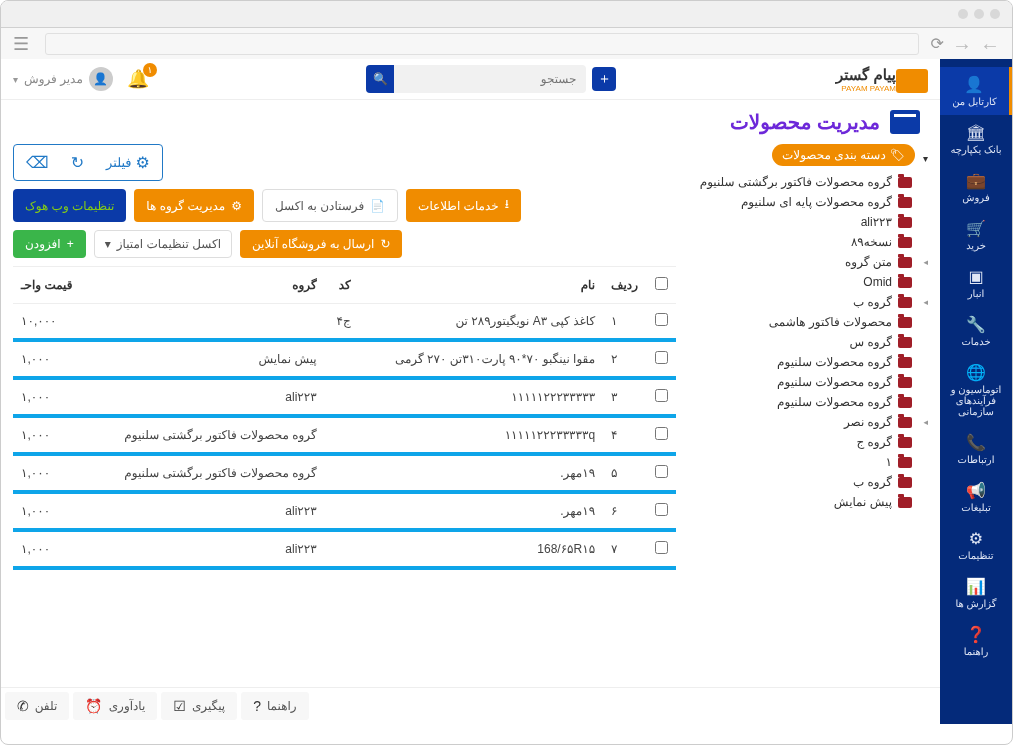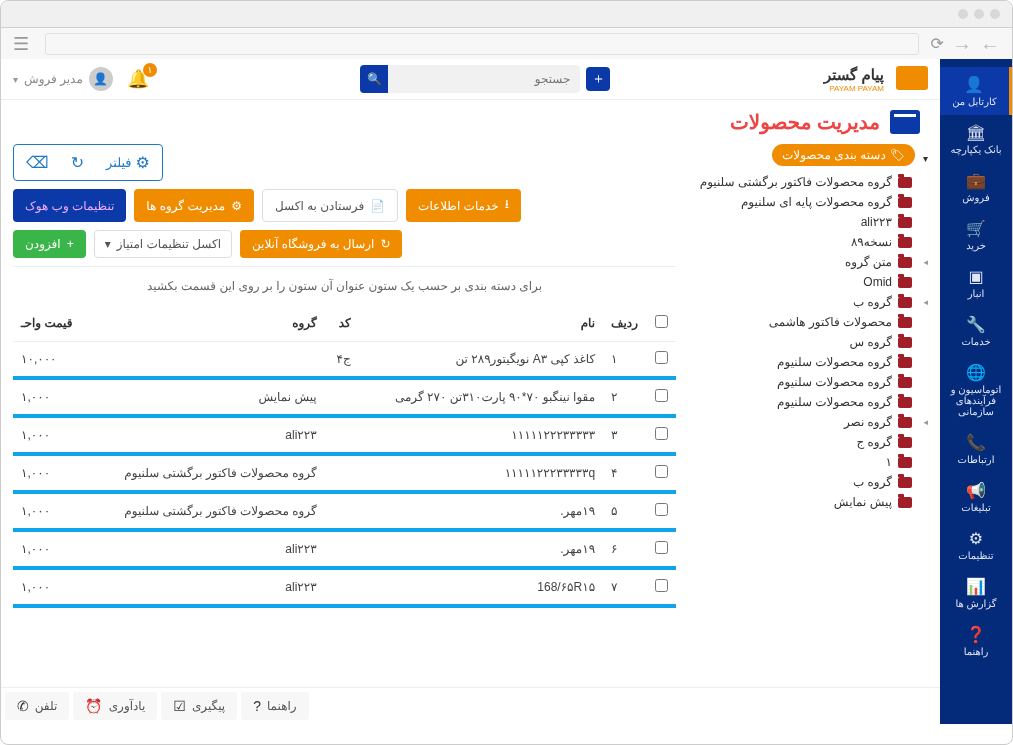--- a/index.html
+++ b/index.html
@@ -18,57 +18,57 @@
 .app { display: flex; height: calc(745px - 80px); }
 
 .sidebar { width: 72px; background: #042a7a; color: #fff; display: flex; flex-direction: column; align-items: center; padding-top: 8px; }
 .sidebar-item { width: 100%; text-align: center; padding: 8px 2px; font-size: 10px; cursor: pointer; color: #e0e6f5; }
 .sidebar-item.active { background: #0b3aa8; border-right: 3px solid #f08c00; }
 .sidebar-icon { display: block; font-size: 16px; margin-bottom: 2px; }
 
 .main { flex: 1; display: flex; flex-direction: column; overflow: hidden; }
 
 .topbar { display: flex; align-items: center; padding: 6px 12px; background: #fff; border-bottom: 1px solid #eee; }
-.logo { display: flex; align-items: flex-start; gap: 12px; margin-left: 18px; }
+.logo { display: flex; align-items: flex-end; gap: 0; margin-left: 18px; }
 .logo-mark { width: 32px; height: 24px; background: #f08c00; border-radius: 3px; position: relative; }
 .logo-text { font-size: 15px; font-weight: bold; color: #333; }
 .logo-sub { font-size: 8px; color: #f08c00; }
 .spacer { flex: 1; }
 .add-btn { width: 24px; height: 24px; background: #0b3aa8; color: #fff; border-radius: 4px; display: flex; align-items: center; justify-content: center; font-size: 14px; cursor: pointer; margin-left: 6px; }
 .search-box { display: flex; align-items: center; background: #f1f1f1; border-radius: 4px; height: 28px; width: 220px; margin-left: 12px; }
 .search-btn { width: 28px; height: 28px; background: #0b3aa8; color: #fff; display: flex; align-items: center; justify-content: center; border-radius: 4px 0 0 4px; cursor: pointer; }
 .search-input { flex: 1; border: none; background: transparent; padding: 0 10px; font-size: 12px; outline: none; direction: rtl; }
 .bell { position: relative; width: 28px; height: 28px; display: flex; align-items: center; justify-content: center; color: #888; font-size: 18px; cursor: pointer; }
 .badge { position: absolute; top: -2px; right: -4px; width: 14px; height: 14px; background: #f08c00; color: #fff; border-radius: 50%; font-size: 9px; display: flex; align-items: center; justify-content: center; }
 .user-menu { display: flex; align-items: center; gap: 6px; color: #888; cursor: pointer; margin-right: 12px; }
 .avatar { width: 24px; height: 24px; background: #ccc; border-radius: 50%; display: flex; align-items: center; justify-content: center; color: #fff; }
 .chevron { font-size: 10px; color: #999; }
 
 .page-header { display: flex; align-items: center; gap: 10px; padding: 10px 20px; }
 .page-icon { width: 30px; height: 24px; background: #0b3aa8; border-radius: 3px; position: relative; }
 .page-icon::after { content: ''; position: absolute; top: 4px; left: 4px; right: 4px; height: 3px; background: #fff; }
-.page-title { font-size: 20px; font-weight: bold; color: #ef4444; }
+.page-title { font-size: 20px; font-weight: bold; color: #6d28d9; }
 
 .content { display: flex; flex: 1; padding: 0 12px; gap: 12px; overflow: hidden; }
 
 .tree-panel { width: 240px; overflow-y: auto; }
 .tree-root { display: inline-flex; align-items: center; background: #f08c00; color: #fff; padding: 4px 10px; border-radius: 12px; font-size: 12px; margin-bottom: 6px; }
 .tree-arrow { color: #333; font-size: 10px; margin-left: 4px; }
 .tree-list {}
 .tree-item { display: flex; align-items: center; gap: 6px; padding: 3px 0; font-size: 12px; color: #333; cursor: pointer; }
 .folder-icon { width: 14px; height: 11px; background: #a01e28; border-radius: 2px; position: relative; display: inline-block; }
 .folder-icon::before { content: ''; position: absolute; top: -3px; left: 0; width: 6px; height: 3px; background: #a01e28; border-radius: 1px 1px 0 0; }
 .tree-expand { color: #999; font-size: 9px; width: 10px; }
 
 .data-panel { flex: 1; display: flex; flex-direction: column; overflow: hidden; }
 .toolbar-row { display: flex; gap: 8px; margin-bottom: 8px; flex-wrap: wrap; justify-content: flex-end; }
 .btn { display: inline-flex; align-items: center; gap: 6px; padding: 6px 12px; border-radius: 4px; font-size: 12px; cursor: pointer; border: none; }
 .btn-orange { background: #f08c00; color: #fff; }
 .btn-white { background: #fff; border: 1px solid #ddd; color: #555; }
-.btn-blue { background: #0b3aa8; color: #f0abfc; }
+.btn-blue { background: #0b3aa8; color: #84cc16; }
 .btn-green { background: #3ab54a; color: #fff; }
 .filter-group { display: flex; gap: 6px; border: 1px solid #2179c6; border-radius: 4px; padding: 4px; }
 .filter-btn { display: inline-flex; align-items: center; gap: 4px; padding: 4px 8px; cursor: pointer; color: #2179c6; font-size: 13px; }
 .filter-icon { font-size: 16px; }
 
 .select-box { background: #fff; border: 1px solid #ddd; padding: 6px 10px; border-radius: 4px; font-size: 12px; color: #555; display: inline-flex; align-items: center; gap: 6px; cursor: pointer; }
 
 .grid-wrap { flex: 1; overflow: hidden; border-top: 1px solid #eee; }
 .grid-hint { padding: 12px; text-align: center; color: #666; font-size: 12px; }
 table { width: 100%; border-collapse: collapse; }
@@ -288,21 +288,20 @@
                 <span>اکسل تنظیمات امتیاز</span>
                 <span>▾</span>
               </div>
             <button class="btn btn-green">
                 <span>+</span>
                 <span>افزودن</span>
               </button>
           </div>
 
           <div class="grid-wrap">
-            <div class="grid-hint">برای دسته بندی بر حسب یک ستون عنوان آن ستون را بر روی این قسمت بکشید</div>
             <table>
               <thead>
                 <tr>
                   <th class="chk"><input type="checkbox" style=""></th>
                   <th class="num">ردیف</th>
                   <th>نام</th>
                   <th>کد</th>
                   <th>گروه</th>
                   <th style="text-align:left;">قیمت واحـ</th>
                 </tr>

